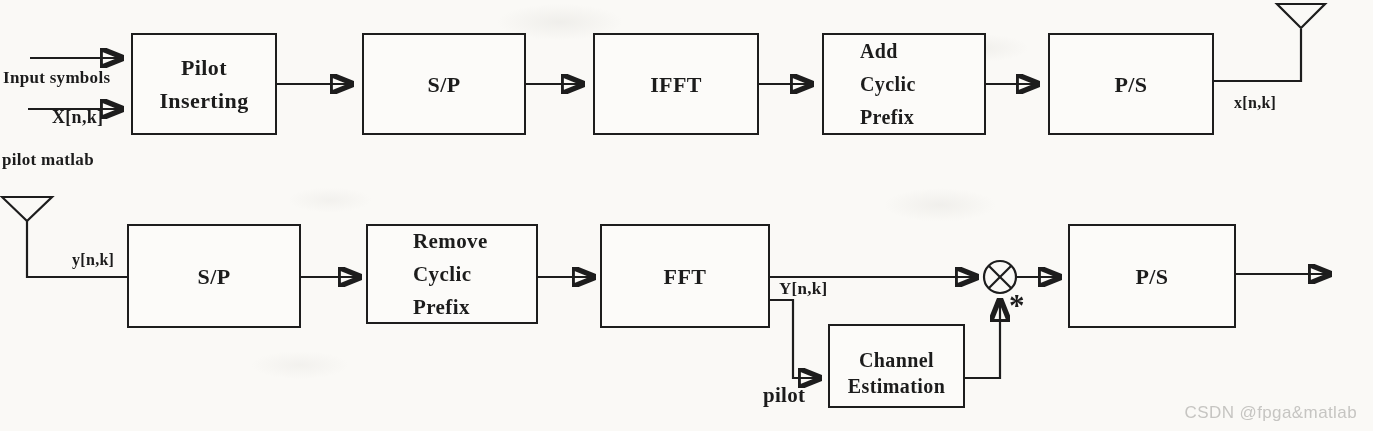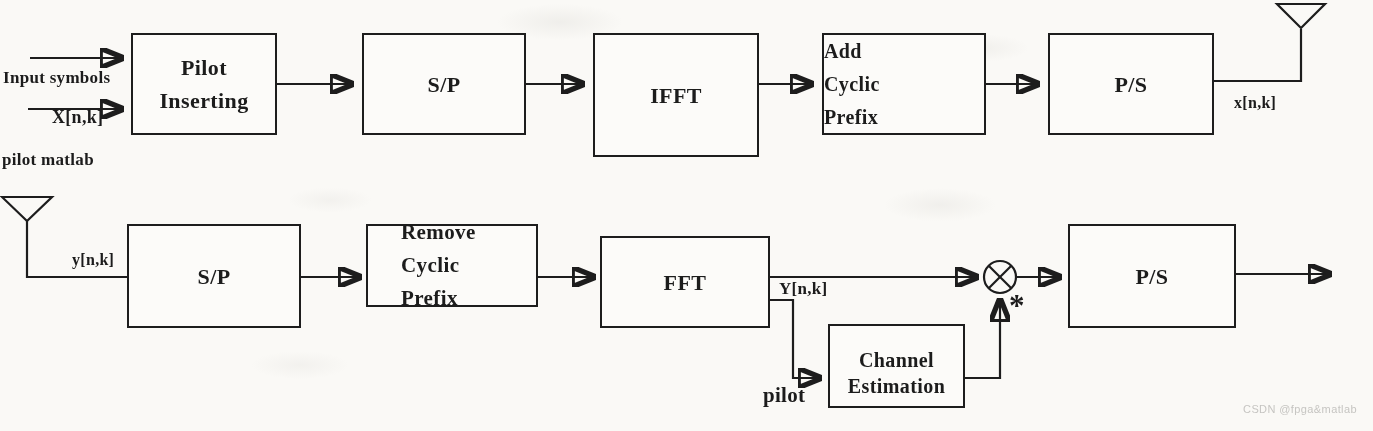--- a/index.html
+++ b/index.html
@@ -40,21 +40,21 @@
     white-space:nowrap;
   }
   .sig.big{font-size:17px;margin-top:32px;}
   .star{
     position:absolute;
     font-weight:700;font-size:31px;line-height:20px;
   }
   .watermark{
     position:absolute;
     font-family:"Liberation Sans", sans-serif;
-    font-size:11px;letter-spacing:.4px;
+    font-size:17px;letter-spacing:.4px;
     color:#c6c5c2;
   }
 </style>
 </head>
 <body>
 
 <div class="canvas">
 
   <svg class="wires" width="1373" height="431" viewBox="0 0 1373 431">
     <defs>
@@ -88,31 +88,31 @@
       <line x1="1016" y1="277" x2="1060" y2="277" marker-end="url(#arr)"></line>
       <line x1="1236" y1="274" x2="1330" y2="274" marker-end="url(#arr)"></line>
       <polyline points="770,300 793,300 793,378 820,378" marker-end="url(#arr)"></polyline>
       <polyline points="965,378 1000,378 1000,300" marker-end="url(#arr)"></polyline>
     </g>
   </svg>
 
   <div class="block" style="left:131px;top:33px;width:146px;height:102px;">Pilot
 Inserting</div>
   <div class="block" style="left:362px;top:33px;width:164px;height:102px;">S/P</div>
-  <div class="block" style="left:593px;top:33px;width:166px;height:124px;">IFFT</div>
-  <div class="block left" style="left:822px;top:33px;width:164px;height:102px;">Add
+  <div class="block" style="left:593px;top:33px;width:166px;height:102px;">IFFT</div>
+  <div class="block left" style="left:822px;top:33px;width:164px;height:102px;padding-left:36px;">Add
 Cyclic
 Prefix</div>
   <div class="block" style="left:1048px;top:33px;width:166px;height:102px;">P/S</div>
 
   <div class="block" style="left:127px;top:224px;width:174px;height:104px;">S/P</div>
-  <div class="block left" style="left:366px;top:224px;width:172px;height:83px;padding-left:33px;font-size:21px;">Remove
+  <div class="block left" style="left:366px;top:224px;width:172px;height:100px;padding-left:45px;font-size:21px;">Remove
 Cyclic
 Prefix</div>
-  <div class="block" style="left:600px;top:236px;width:170px;height:92px;">FFT</div>
+  <div class="block" style="left:600px;top:224px;width:170px;height:104px;">FFT</div>
   <div class="block" style="left:1068px;top:224px;width:168px;height:104px;">P/S</div>
   <div class="block bottomtext" style="left:828px;top:324px;width:137px;height:84px;">Channel
 Estimation</div>
 
   <div class="sig big" style="left:3px;top:36px;">Input symbols</div>
   <div class="sig big" style="left:52px;top:75px;font-size:18px;">X[n,k]</div>
   <div class="sig big" style="left:2px;top:118px;">pilot matlab</div>
   <div class="sig" style="left:1234px;top:94px;">x[n,k]</div>
 
   <div class="sig" style="left:72px;top:251px;">y[n,k]</div>

